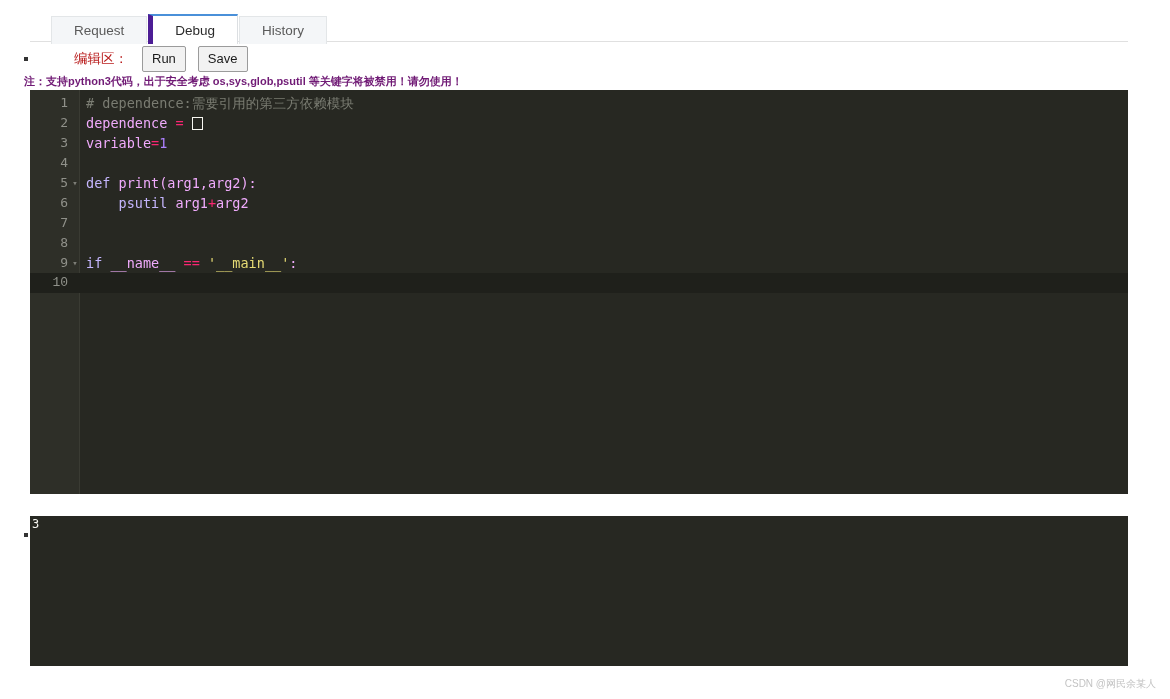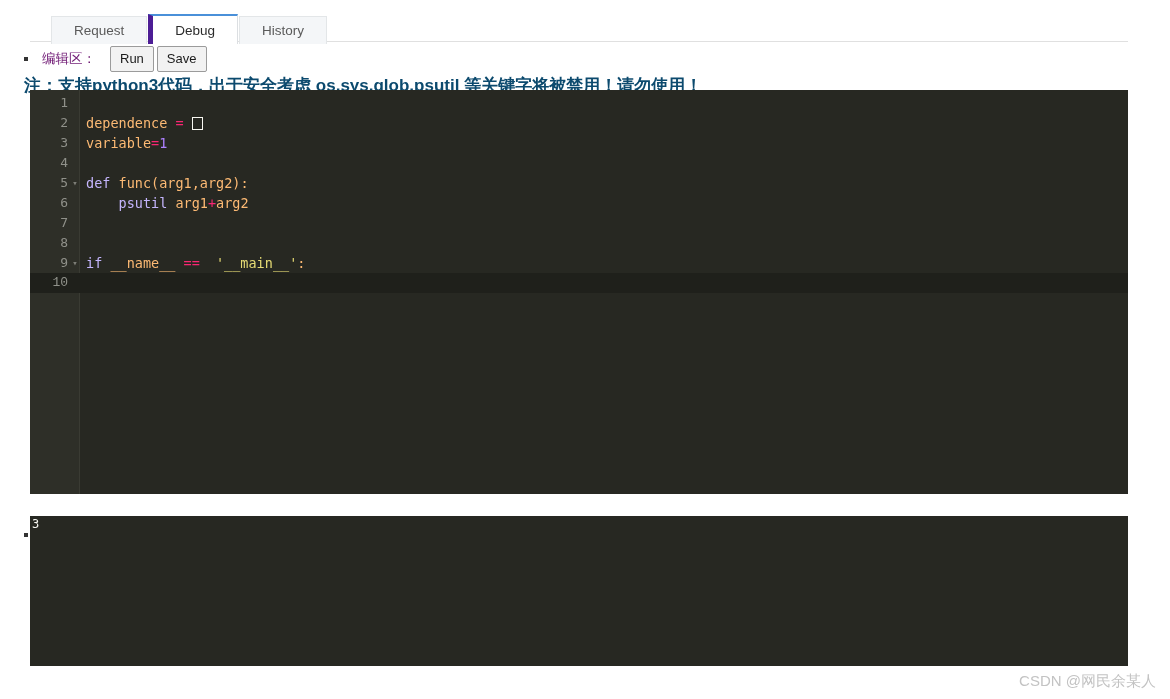--- a/index.html
+++ b/index.html
@@ -70,43 +70,44 @@
     height: 26px;
   }
   .bullet {
     width: 4px; height: 4px;
     background: #333;
     margin-right: 14px;
     flex: 0 0 auto;
   }
   .section-label {
     font-size: 13.5px;
-    color: #701a75;
+    color: #b91c1c;
     margin-right: 14px;
     white-space: nowrap;
+    margin-left: 32px;
   }
   .btn {
     font-family: "Liberation Sans", sans-serif;
     font-size: 13px;
     color: #1b1b1b;
     background: #f2f2f2;
     border: 1px solid #9b9b9b;
     border-radius: 2px;
     padding: 4px 9px;
-    margin-right: 3px;
+    margin-right: 12px;
     cursor: pointer;
     line-height: 16px;
   }
 
   
   .note {
     position: absolute;
     left: 24px; top: 74px;
-    font-size: 17px;
-    color: #0c4a6e;
+    font-size: 11px;
+    color: #701a75;
     white-space: nowrap;
   }
   .note b { font-weight: bold; }
 
   
   .editor {
     position: absolute;
     left: 30px; top: 90px;
     width: 1098px; height: 404px;
     background: #272822;
@@ -152,23 +153,23 @@
     line-height: 20px;
   }
   .ltext {
     position: absolute;
     left: 56px; top: 0;
     color: #f8f8f2;
   }
   .c-comment { color: #7a7c72; }
   .c-kw      { color: #c4b5fd; }
   .c-num     { color: #ae81ff; }
-  .c-str     { color: #e6db74; margin-left: 8px; }
+  .c-str     { color: #e6db74; }
   .c-op      { color: #f92672; }
-  .c-plain   { color: #fdba74; }
+  .c-plain   { color: #f0abfc; }
   .c-fn      { color: #f92672; }
   .boxglyph {
     display: inline-block;
     width: 11px; height: 13px;
     border: 1px solid #f8f8f2;
     vertical-align: -2px;
   }
   .caret {
     display: inline-block;
     width: 1px; height: 15px;
@@ -200,21 +201,21 @@
     font-family: "DejaVu Sans Mono", monospace;
     font-size: 12px;
     line-height: 15px;
     white-space: pre;
   }
 
   
   .watermark {
     position: absolute;
     right: 14px; bottom: 8px;
-    font-size: 15px;
+    font-size: 10px;
     color: #c3c3c3;
     white-space: nowrap;
   }
 </style>
 </head>
 <body>
 
 <div id="page">
 
   <div class="tabbar">
@@ -243,20 +244,21 @@
     <b>注：支持python3代码，出于安全考虑 os,sys,glob,psutil 等关键字将被禁用！请勿使用！</b>
   </div>
 
   <div class="editor">
     <div class="gutter"></div>
     <div class="code-lines">
 
       <div class="line">
         <span class="ln">1</span>
         <span class="fold"></span>
+        <span class="ltext"><span class="c-comment"># dependence:需要引用的第三方依赖模块</span></span>
       </div>
 
       <div class="line">
         <span class="ln">2</span>
         <span class="fold"></span>
         <span class="ltext"><span class="c-plain">dependence</span><span class="c-plain"> </span><span class="c-op">=</span><span class="c-plain"> </span><span class="boxglyph"></span></span>
       </div>
 
       <div class="line">
         <span class="ln">3</span>
@@ -266,21 +268,21 @@
 
       <div class="line">
         <span class="ln">4</span>
         <span class="fold"></span>
         <span class="ltext"></span>
       </div>
 
       <div class="line">
         <span class="ln">5</span>
         <span class="fold">▾</span>
-        <span class="ltext"><span class="c-kw">def</span><span class="c-plain"> </span><span class="c-plain">func(arg1,arg2):</span></span>
+        <span class="ltext"><span class="c-kw">def</span><span class="c-plain"> </span><span class="c-plain">print(arg1,arg2):</span></span>
       </div>
 
       <div class="line">
         <span class="ln">6</span>
         <span class="fold"></span>
         <span class="ltext"><span class="c-plain">    </span><span class="c-kw">psutil</span><span class="c-plain"> </span><span class="c-plain">arg1</span><span class="c-op">+</span><span class="c-plain">arg2</span></span>
       </div>
 
       <div class="line">
         <span class="ln">7</span>

